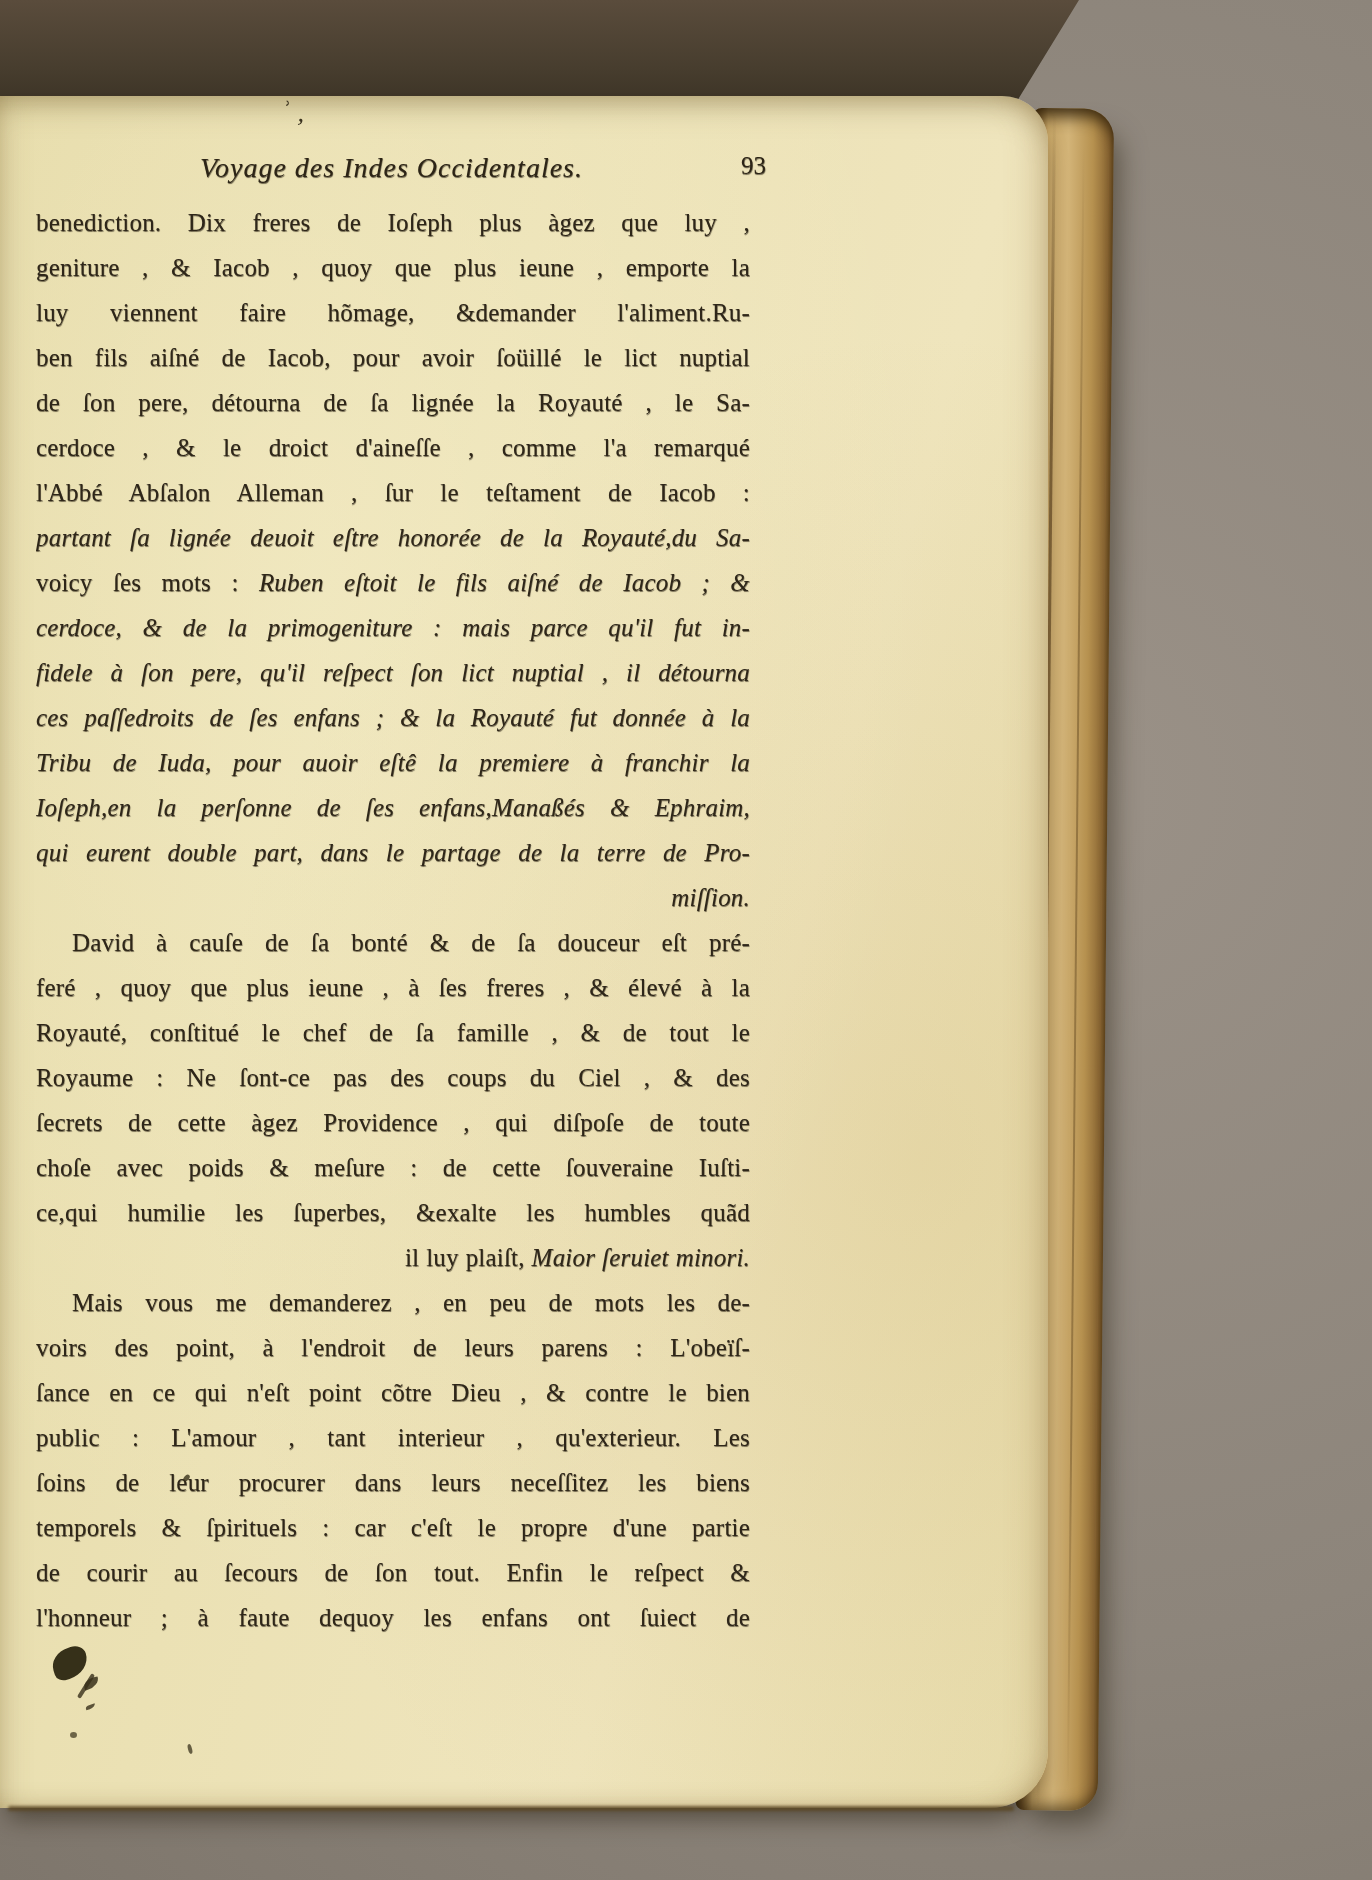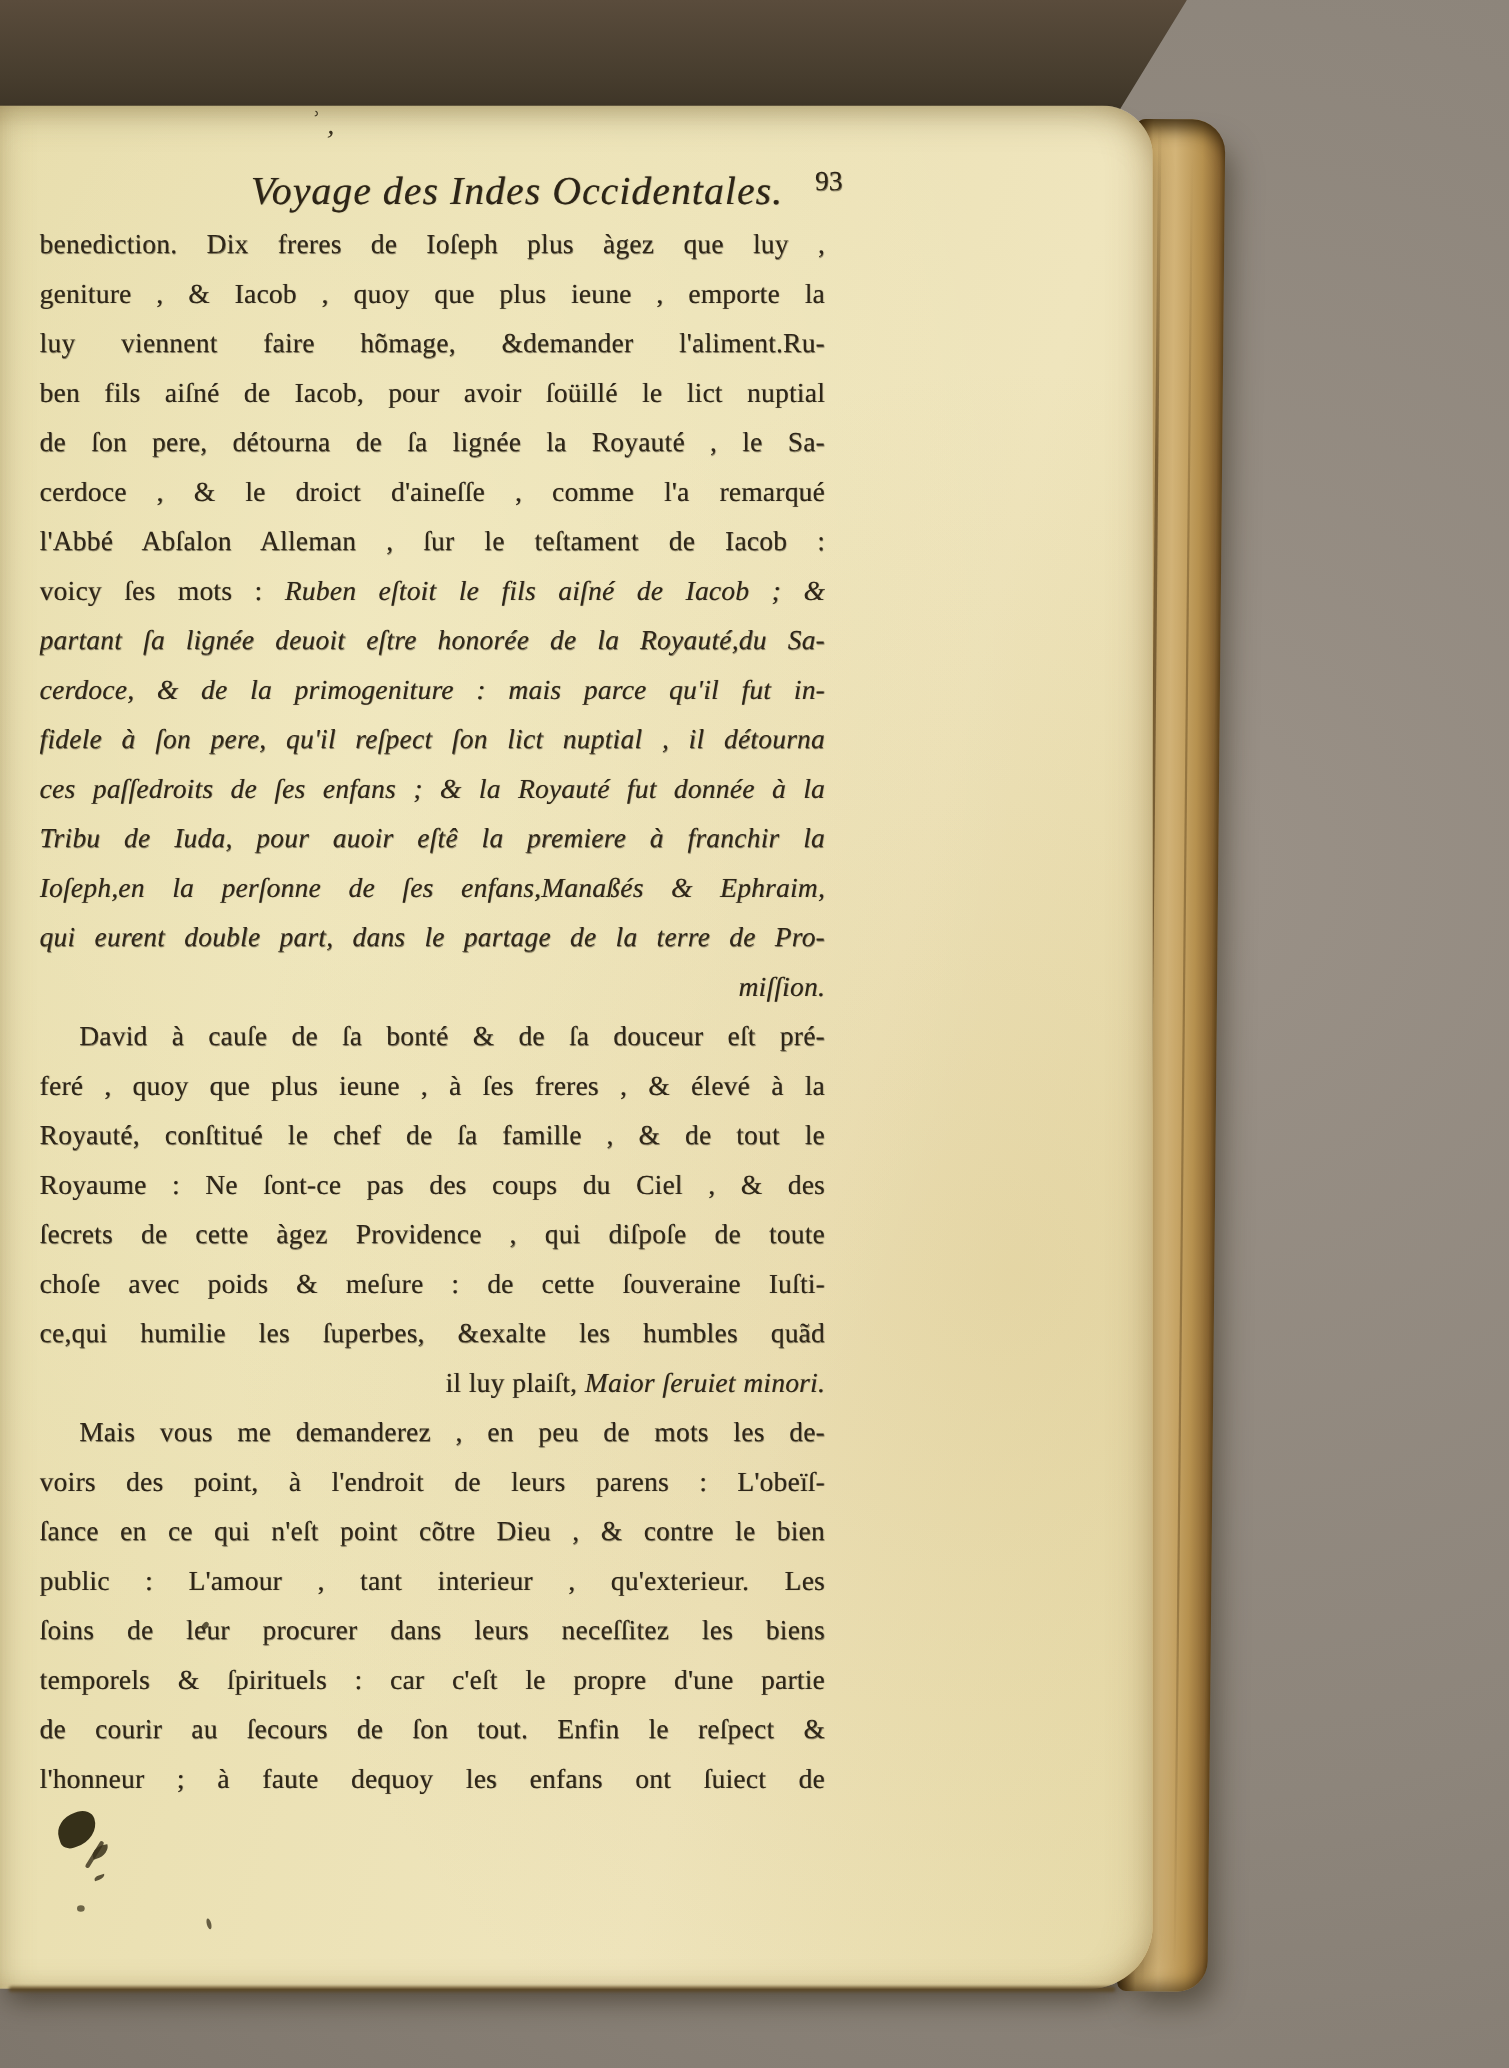--- a/index.html
+++ b/index.html
@@ -35,22 +35,22 @@
     box-shadow:0 18px 24px -8px rgba(38,30,14,0.55),
       inset -26px 0 38px -24px rgba(140,105,50,0.45),
       inset 0 24px 32px -20px rgba(105,85,40,0.5),
       inset 22px 0 32px -22px rgba(120,95,45,0.30),
       inset 0 -18px 26px -20px rgba(130,100,50,0.35);}
   .page-bottom-line{position:absolute;left:8px;bottom:-3px;width:96%;height:5px;
     background:rgba(92,72,36,0.85);border-radius:3px;filter:blur(1.6px);}
 
   
   .page-header{position:relative;height:46px;margin-top:56px;}
-  .running-title{position:absolute;left:200px;width:540px;text-align:center;
-    font-style:italic;font-size:36px;letter-spacing:1px;color:#2c2416;
+  .running-title{position:absolute;left:200px;width:540px;text-align:left;
+    font-style:italic;font-size:28px;letter-spacing:1px;color:#2c2416;
     text-shadow:0.5px 0.6px 0.8px rgba(43,35,20,0.65);}
   .page-number{position:absolute;left:712px;width:54px;text-align:right;
     font-size:25px;color:#2c2416;text-shadow:0.5px 0.6px 0.8px rgba(43,35,20,0.65);}
 
   
   .text-block{margin:2px 0 0 36px;width:714px;overflow:hidden;}
   .line{height:45px;line-height:45px;font-size:25px;color:#2e2619;
     letter-spacing:0.2px;word-spacing:0.5px;
     text-align:justify;text-align-last:justify;
     text-shadow:0.5px 0.6px 0.7px rgba(43,35,20,0.6);}
@@ -93,22 +93,22 @@
     </div>
 
     <div class="text-block" id="text-block">
         <div class="line"><span class="ro">benediction. Dix freres de Ioſeph plus àgez que luy ,</span></div>
         <div class="line"><span class="ro">geniture , &amp; Iacob , quoy que plus ieune , emporte la</span></div>
         <div class="line"><span class="ro">luy viennent faire hõmage, &amp;demander l'aliment.Ru-</span></div>
         <div class="line"><span class="ro">ben fils aiſné de Iacob, pour avoir ſoüillé le lict nuptial</span></div>
         <div class="line"><span class="ro">de ſon pere, détourna de ſa lignée la Royauté , le Sa-</span></div>
         <div class="line"><span class="ro">cerdoce , &amp; le droict d'aineſſe , comme l'a remarqué</span></div>
         <div class="line"><span class="ro">l'Abbé Abſalon Alleman , ſur le teſtament de Iacob :</span></div>
+        <div class="line"><span class="it">partant ſa lignée deuoit eſtre honorée de la Royauté,du Sa-</span></div>
         <div class="line"><span class="ro">voicy ſes mots : </span><span class="it">Ruben eſtoit le fils aiſné de Iacob ; &amp;</span></div>
-        <div class="line"><span class="it">partant ſa lignée deuoit eſtre honorée de la Royauté,du Sa-</span></div>
         <div class="line"><span class="it">cerdoce, &amp; de la primogeniture : mais parce qu'il fut in-</span></div>
         <div class="line"><span class="it">fidele à ſon pere, qu'il reſpect ſon lict nuptial , il détourna</span></div>
         <div class="line"><span class="it">ces paſſedroits de ſes enfans ; &amp; la Royauté fut donnée à la</span></div>
         <div class="line"><span class="it">Tribu de Iuda, pour auoir eſtê la premiere à franchir la</span></div>
         <div class="line"><span class="it">Ioſeph,en la perſonne de ſes enfans,Manaßés &amp; Ephraim,</span></div>
         <div class="line"><span class="it">qui eurent double part, dans le partage de la terre de Pro-</span></div>
         <div class="line no-justify"><span class="it">miſſion.</span></div>
         <div class="line indent"><span class="ro">David à cauſe de ſa bonté &amp; de ſa douceur eſt pré-</span></div>
         <div class="line"><span class="ro">feré , quoy que plus ieune , à ſes freres , &amp; élevé à la</span></div>
         <div class="line"><span class="ro">Royauté, conſtitué le chef de ſa famille , &amp; de tout le</span></div>

